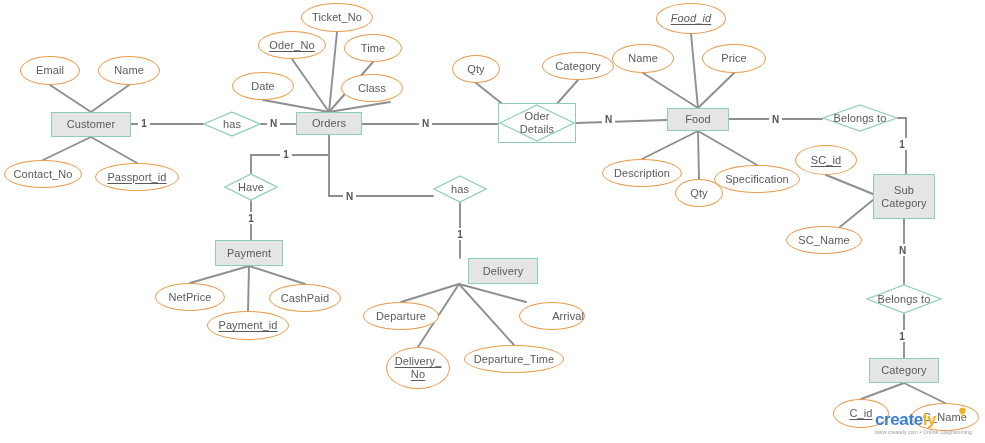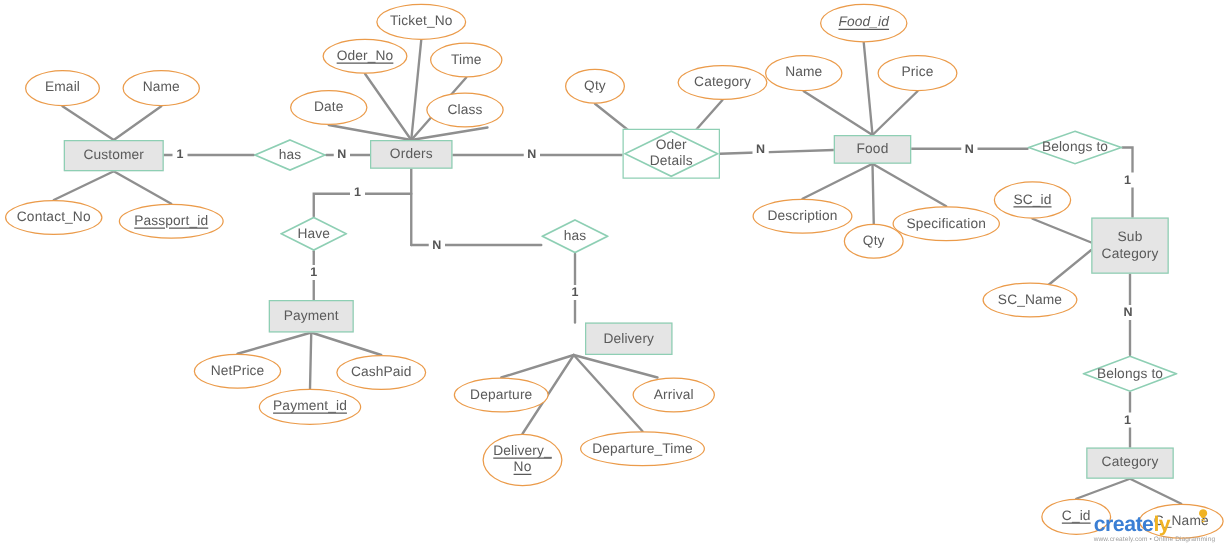--- a/index.html
+++ b/index.html
@@ -277,21 +277,21 @@
     </div>
 
   <div class="node attr" style="left:207px;top:311px;width:82px;height:29px;">
     <span class="pk">Payment_id</span>
     </div>
 
   <div class="node attr" style="left:363px;top:302px;width:76px;height:28px;">
     <span>Departure</span>
     </div>
 
-  <div class="node attr" style="left:506px;top:302px;width:66px;height:28px;">
+  <div class="node attr" style="left:519px;top:302px;width:66px;height:28px;justify-content:flex-end;">
     <span>Arrival</span>
     </div>
 
   <div class="node attr" style="left:386px;top:347px;width:64px;height:42px;">
     <span class="pk" style="white-space:pre-line">Delivery_
 No</span>
     </div>
 
   <div class="node attr" style="left:464px;top:345px;width:100px;height:28px;">
     <span>Departure_Time</span>

